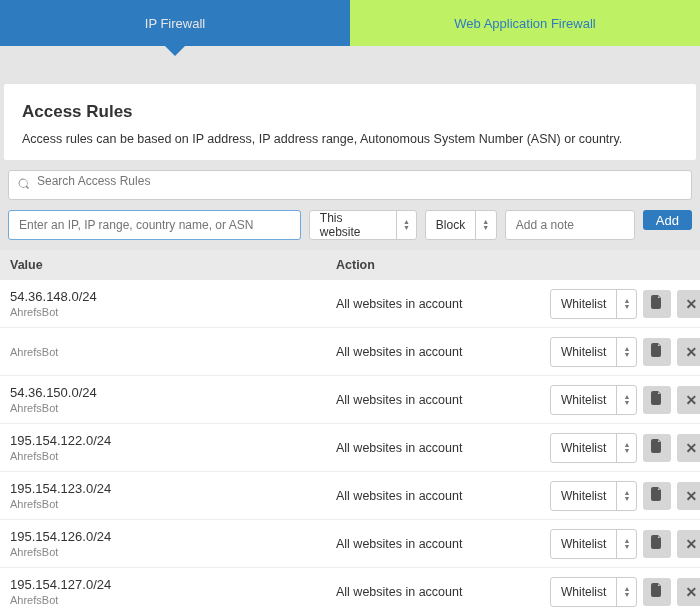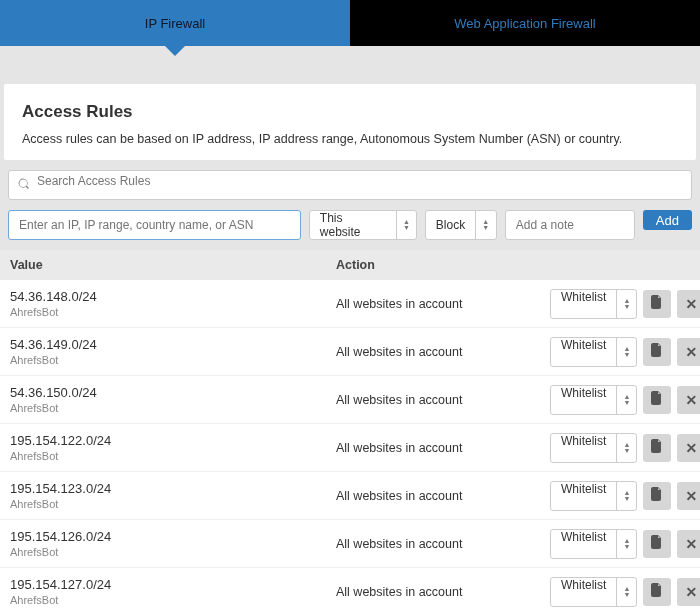--- a/index.html
+++ b/index.html
@@ -18,27 +18,27 @@
     background: #e5e5e5;
   }
   .tab {
     flex: 1;
     display: flex;
     align-items: center;
     justify-content: center;
     font-size: 13px;
     cursor: pointer;
     position: relative;
-    background: #000000;
+    background: #bef264;
     color: #2f7bbf;
     font-weight: 500;
   }
   .tab.active {
     background: #2f7bbf;
-    color: #0f172a;
+    color: #e5e5e5;
   }
   .tab.active::after {
     content: "";
     position: absolute;
     bottom: -10px;
     left: 50%;
     transform: translateX(-50%);
     width: 0; height: 0;
     border-left: 10px solid transparent;
     border-right: 10px solid transparent;
@@ -186,21 +186,21 @@
     display: flex;
     align-items: center;
     gap: 6px;
   }
   .action-select {
     height: 30px;
     border: 1px solid #ccc;
     border-radius: 3px;
     background: #fff;
     display: flex;
-    align-items: flex-start;
+    align-items: center;
     font-size: 12px;
     cursor: pointer;
   }
   .action-select .sel-label { padding: 0 10px; }
   .action-select .sel-arrows {
     border-left: 1px solid #ccc;
     width: 20px;
     height: 100%;
     display: flex;
     flex-direction: column;
@@ -297,21 +297,20 @@
                 </svg></span>
             </button>
             <button class="icon-btn">
               <span class="xicon">✕</span>
             </button>
           </div>
         </div>
       </div>
       <div class="trow">
         <div class="col-value">
-          <div class="val-main">54.36.149.0/24</div>
           <div class="val-sub">AhrefsBot</div>
         </div>
         <div class="col-applies"><span class="applies-text">All websites in account</span></div>
         <div class="col-action">
           <div class="action-group">
             <div class="action-select">
               <span class="sel-label">Whitelist</span>
               <span class="sel-arrows">▲<br>▼</span>
             </div>
             <button class="icon-btn">

